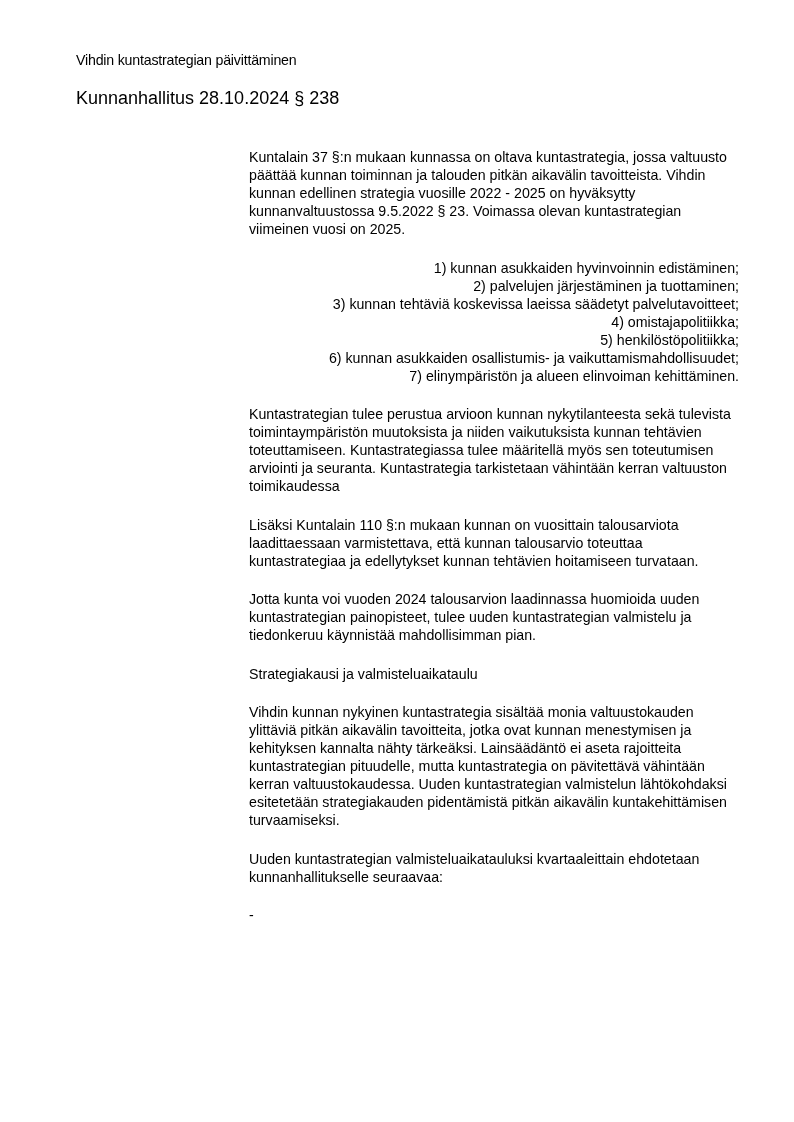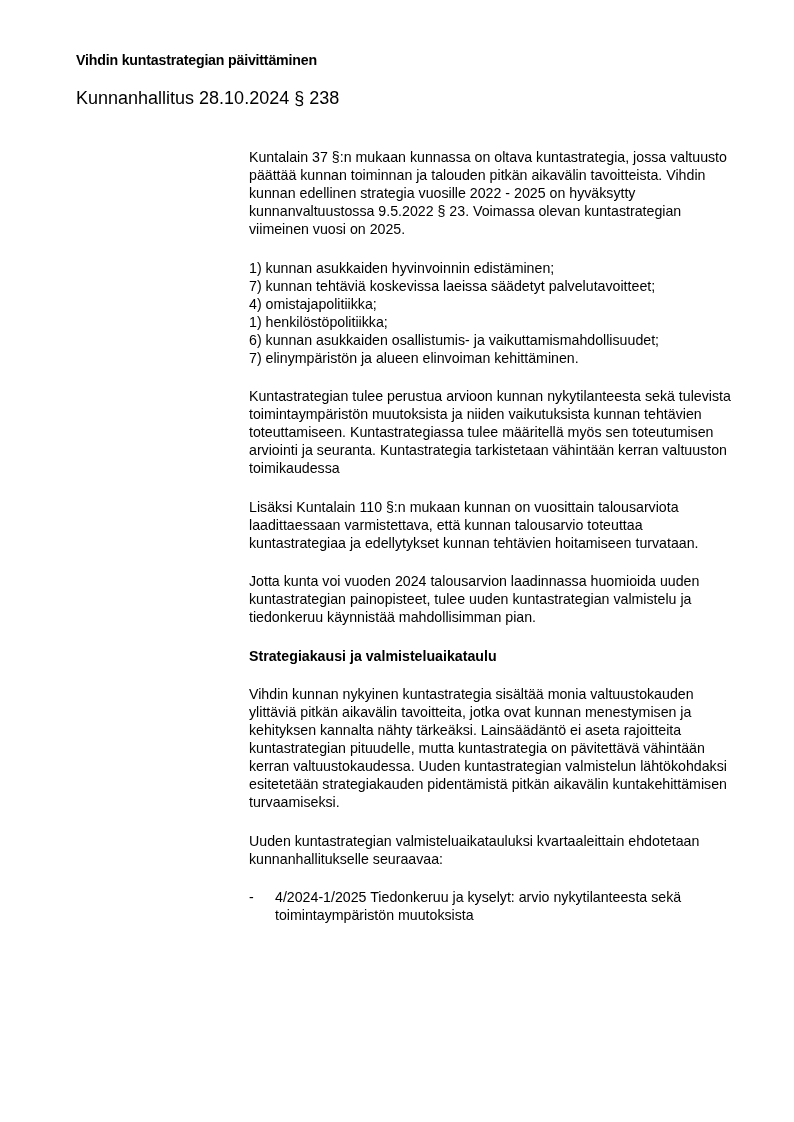--- a/index.html
+++ b/index.html
@@ -4,66 +4,66 @@
 <style>
   html, body { margin: 0; padding: 0; background: #ffffff; }
   body {
     width: 794px; height: 1122px; position: relative; overflow: hidden;
     font-family: "Liberation Sans", "DejaVu Sans", sans-serif;
     color: #000000;
     font-size: 14.2px;
   }
   .doc-title {
     position: absolute; left: 76px; top: 52px;
-    font-weight: bold; font-size: 14.2px; letter-spacing: -0.2px;
+    font-weight: normal; font-size: 14.2px; letter-spacing: -0.2px;
   }
   .meeting-ref {
     position: absolute; left: 76px; top: 88px;
     font-size: 18px;
   }
   .body-col {
     position: absolute; left: 249px; top: 148px; width: 490px;
     line-height: 18px;
   }
   .para { margin: 0 0 20.5px 0; white-space: normal; }
-  .list { margin: 0 0 20.5px 0; padding: 0; list-style: none; }
+  .list { margin: 0 0 20.5px 0; padding: 0; list-style: none; text-align: right; }
   .list li { margin: 0; }
-  .subheading { font-weight: bold; margin: 0 0 20.5px 0; }
+  .subheading { font-weight: normal; margin: 0 0 20.5px 0; }
   .dash-list { margin: 0; padding: 0; list-style: none; }
   .dash-list li { position: relative; padding-left: 26px; }
   .dash-list .dash { position: absolute; left: 0; top: 0; }
 </style>
 </head>
 <body>
 
 <div>
   <div class="doc-title">Vihdin kuntastrategian päivittäminen</div>
   <div class="meeting-ref">Kunnanhallitus 28.10.2024 § 238</div>
 
   <div class="body-col">
     <p class="para">Kuntalain 37 §:n mukaan kunnassa on oltava kuntastrategia, jossa valtuusto päättää kunnan toiminnan ja talouden pitkän aikavälin tavoitteista. Vihdin kunnan edellinen strategia vuosille 2022 - 2025 on hyväksytty kunnanvaltuustossa 9.5.2022 § 23. Voimassa olevan kuntastrategian viimeinen vuosi on 2025.</p>
 
     <ul class="list">
       <li>1) kunnan asukkaiden hyvinvoinnin edistäminen;</li>
-      <li>7) kunnan tehtäviä koskevissa laeissa säädetyt palvelutavoitteet;</li>
+      <li>2) palvelujen järjestäminen ja tuottaminen;</li>
+      <li>3) kunnan tehtäviä koskevissa laeissa säädetyt palvelutavoitteet;</li>
       <li>4) omistajapolitiikka;</li>
-      <li>1) henkilöstöpolitiikka;</li>
+      <li>5) henkilöstöpolitiikka;</li>
       <li>6) kunnan asukkaiden osallistumis- ja vaikuttamismahdollisuudet;</li>
       <li>7) elinympäristön ja alueen elinvoiman kehittäminen.</li>
     </ul>
 
     <p class="para">Kuntastrategian tulee perustua arvioon kunnan nykytilanteesta sekä tulevista toimintaympäristön muutoksista ja niiden vaikutuksista kunnan tehtävien toteuttamiseen. Kuntastrategiassa tulee määritellä myös sen toteutumisen arviointi ja seuranta. Kuntastrategia tarkistetaan vähintään kerran valtuuston toimikaudessa</p>
     <p class="para">Lisäksi Kuntalain 110 §:n mukaan kunnan on vuosittain talousarviota laadittaessaan varmistettava, että kunnan talousarvio toteuttaa kuntastrategiaa ja edellytykset kunnan tehtävien hoitamiseen turvataan.</p>
     <p class="para">Jotta kunta voi vuoden 2024 talousarvion laadinnassa huomioida uuden kuntastrategian painopisteet, tulee uuden kuntastrategian valmistelu ja tiedonkeruu  käynnistää mahdollisimman pian.</p>
 
     <div class="subheading">Strategiakausi ja valmisteluaikataulu</div>
 
     <p class="para">Vihdin kunnan nykyinen kuntastrategia sisältää monia valtuustokauden ylittäviä pitkän aikavälin tavoitteita, jotka ovat kunnan menestymisen ja kehityksen kannalta nähty tärkeäksi.  Lainsäädäntö ei aseta rajoitteita kuntastrategian pituudelle, mutta kuntastrategia on pävitettävä vähintään kerran valtuustokaudessa. Uuden kuntastrategian valmistelun lähtökohdaksi esitetetään strategiakauden pidentämistä pitkän aikavälin kuntakehittämisen turvaamiseksi.</p>
     <p class="para">Uuden kuntastrategian valmisteluaikatauluksi kvartaaleittain ehdotetaan kunnanhallitukselle seuraavaa:</p>
 
     <ul class="dash-list">
       <li>
         <span class="dash">-</span>
-        <span>4/2024-1/2025 Tiedonkeruu ja kyselyt: arvio nykytilanteesta sekä toimintaympäristön muutoksista</span>
       </li>
     </ul>
   </div>
 </div>
 
 </body></html>

